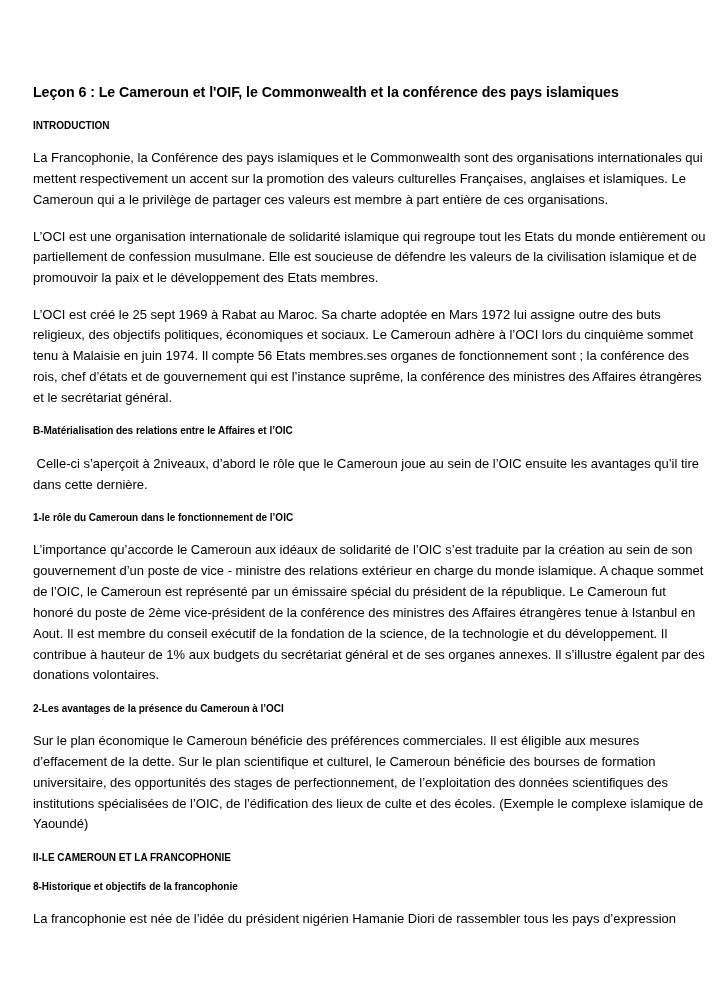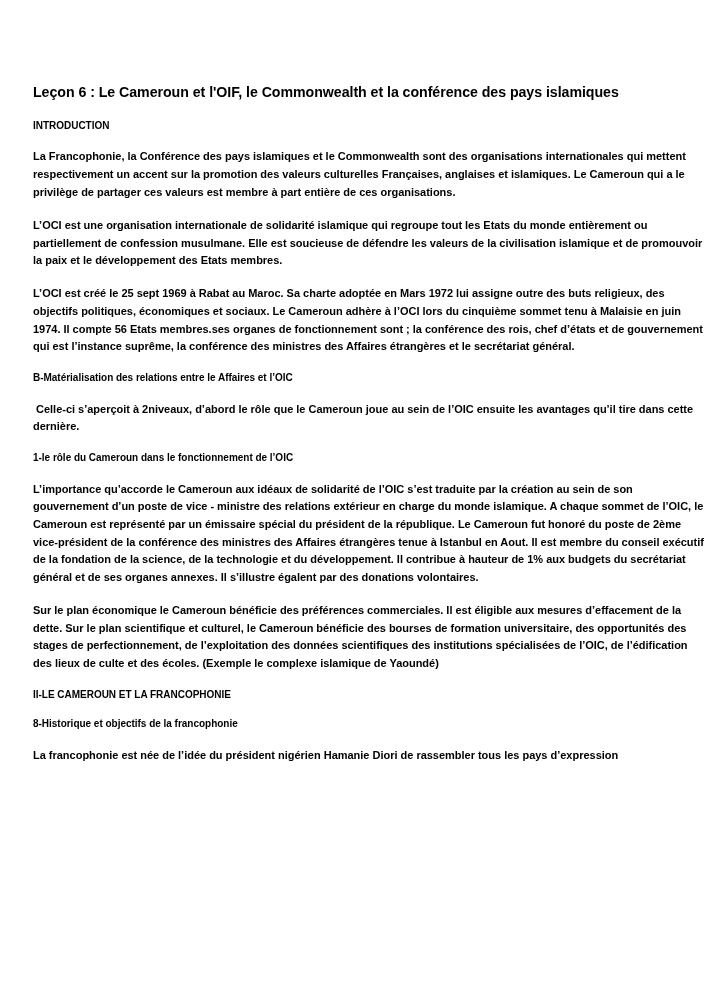--- a/index.html
+++ b/index.html
@@ -36,22 +36,22 @@
     width: 648px;
   }
   .heading {
     font-size: 10px;
     font-weight: bold;
     line-height: 1.38;
     margin: 0 0 15.5px 0;
     letter-spacing: -0.02px;
   }
   .para {
-    font-size: 11px;
-    font-weight: bold;
+    font-size: 13px;
+    font-weight: normal;
     line-height: 1.605;
     margin: 0 0 15.5px 0;
     letter-spacing: -0.015px;
     text-align: left;
     white-space: pre-wrap;
   }
   .para:last-child,
   .heading:last-child {
     margin-bottom: 6px;
   }
@@ -75,20 +75,21 @@
     <p class="para">L’OCI est créé le 25 sept 1969 à Rabat au Maroc. Sa charte adoptée en Mars 1972 lui assigne outre des buts religieux, des objectifs politiques, économiques et sociaux. Le Cameroun adhère à l’OCI lors du cinquième sommet tenu à Malaisie en juin 1974. Il compte 56 Etats membres.ses organes de fonctionnement sont ; la conférence des rois, chef d’états et de gouvernement qui est l’instance suprême, la conférence des ministres des Affaires étrangères et le secrétariat général.</p>
 
     <div class="heading">B-Matérialisation des relations entre le Affaires et l’OIC</div>
 
     <p class="para"> Celle-ci s’aperçoit à 2niveaux, d’abord le rôle que le Cameroun joue au sein de l’OIC ensuite les avantages qu’il tire dans cette dernière.</p>
 
     <div class="heading">1-le rôle du Cameroun dans le fonctionnement de l’OIC</div>
 
     <p class="para">L’importance qu’accorde le Cameroun aux idéaux de solidarité de l’OIC s’est traduite par la création au sein de son gouvernement d’un poste de vice - ministre des relations extérieur en charge du monde islamique. A chaque sommet de l’OIC, le Cameroun est représenté par un émissaire spécial du président de la république. Le Cameroun fut honoré du poste de 2ème vice-président de la conférence des ministres des Affaires étrangères tenue à Istanbul en Aout. Il est membre du conseil exécutif de la fondation de la science, de la technologie et du développement. Il contribue à hauteur de 1% aux budgets du secrétariat général et de ses organes annexes. Il s’illustre égalent par des donations volontaires.</p>
 
+    <div class="heading">2-Les avantages de la présence du Cameroun à l’OCI</div>
 
 
     <p class="para">Sur le plan économique le Cameroun bénéficie des préférences commerciales. Il est éligible aux mesures d’effacement de la dette. Sur le plan scientifique et culturel, le Cameroun bénéficie des bourses de formation universitaire, des opportunités des stages de perfectionnement, de l’exploitation des données scientifiques des institutions spécialisées de l’OIC, de l’édification des lieux de culte et des écoles. (Exemple le complexe islamique de Yaoundé)</p>
 
     <div class="heading">II-LE CAMEROUN ET LA FRANCOPHONIE</div>
 
     <div class="heading">8-Historique et objectifs de la francophonie</div>
 
     <p class="para">La francophonie est née de l’idée du président nigérien Hamanie Diori de rassembler tous les pays d’expression</p>
 

